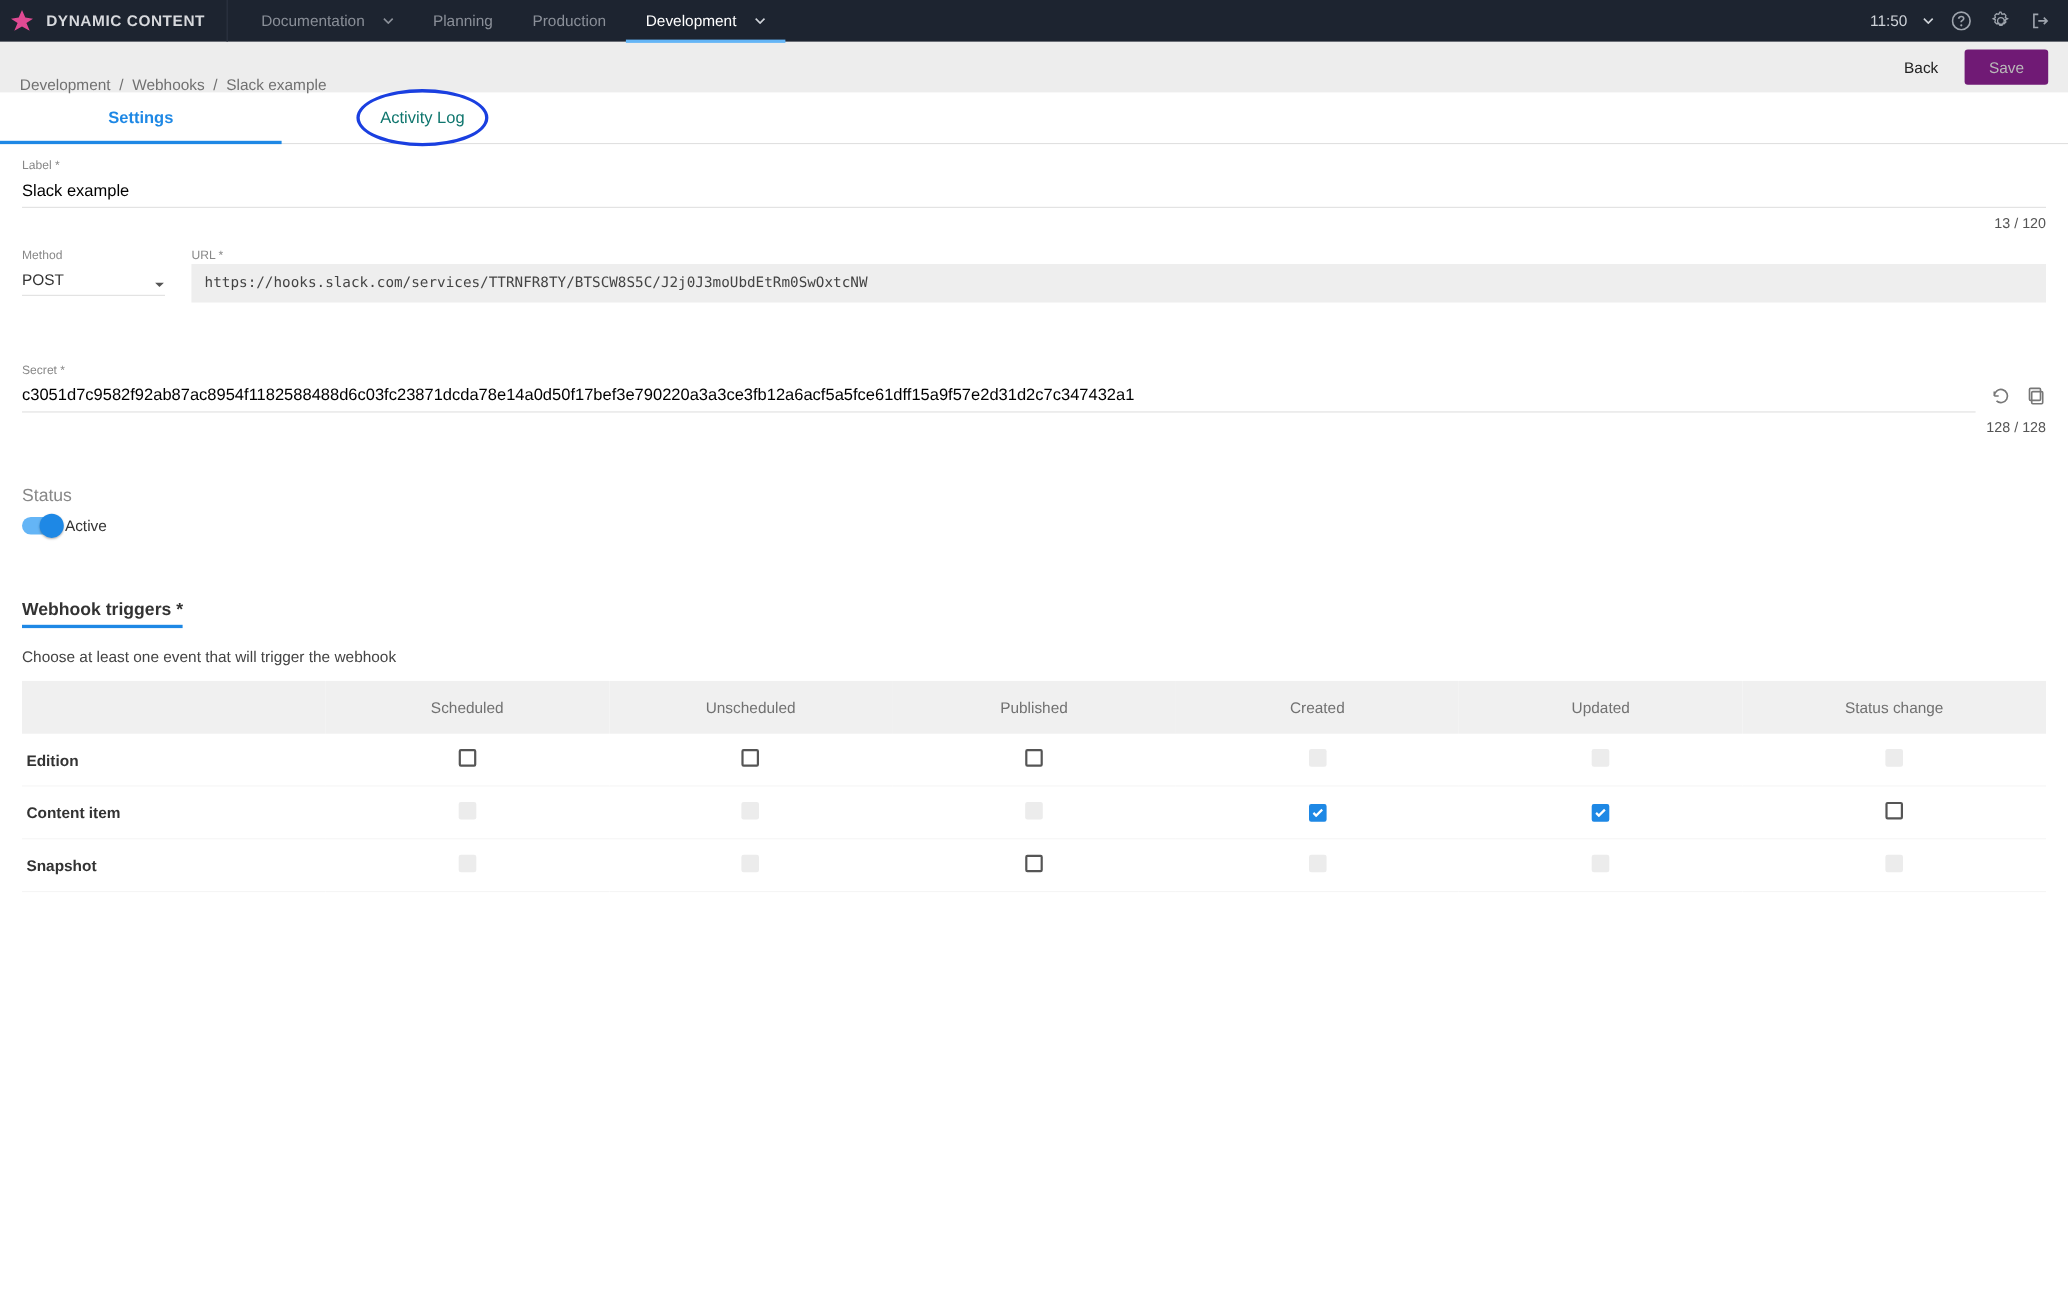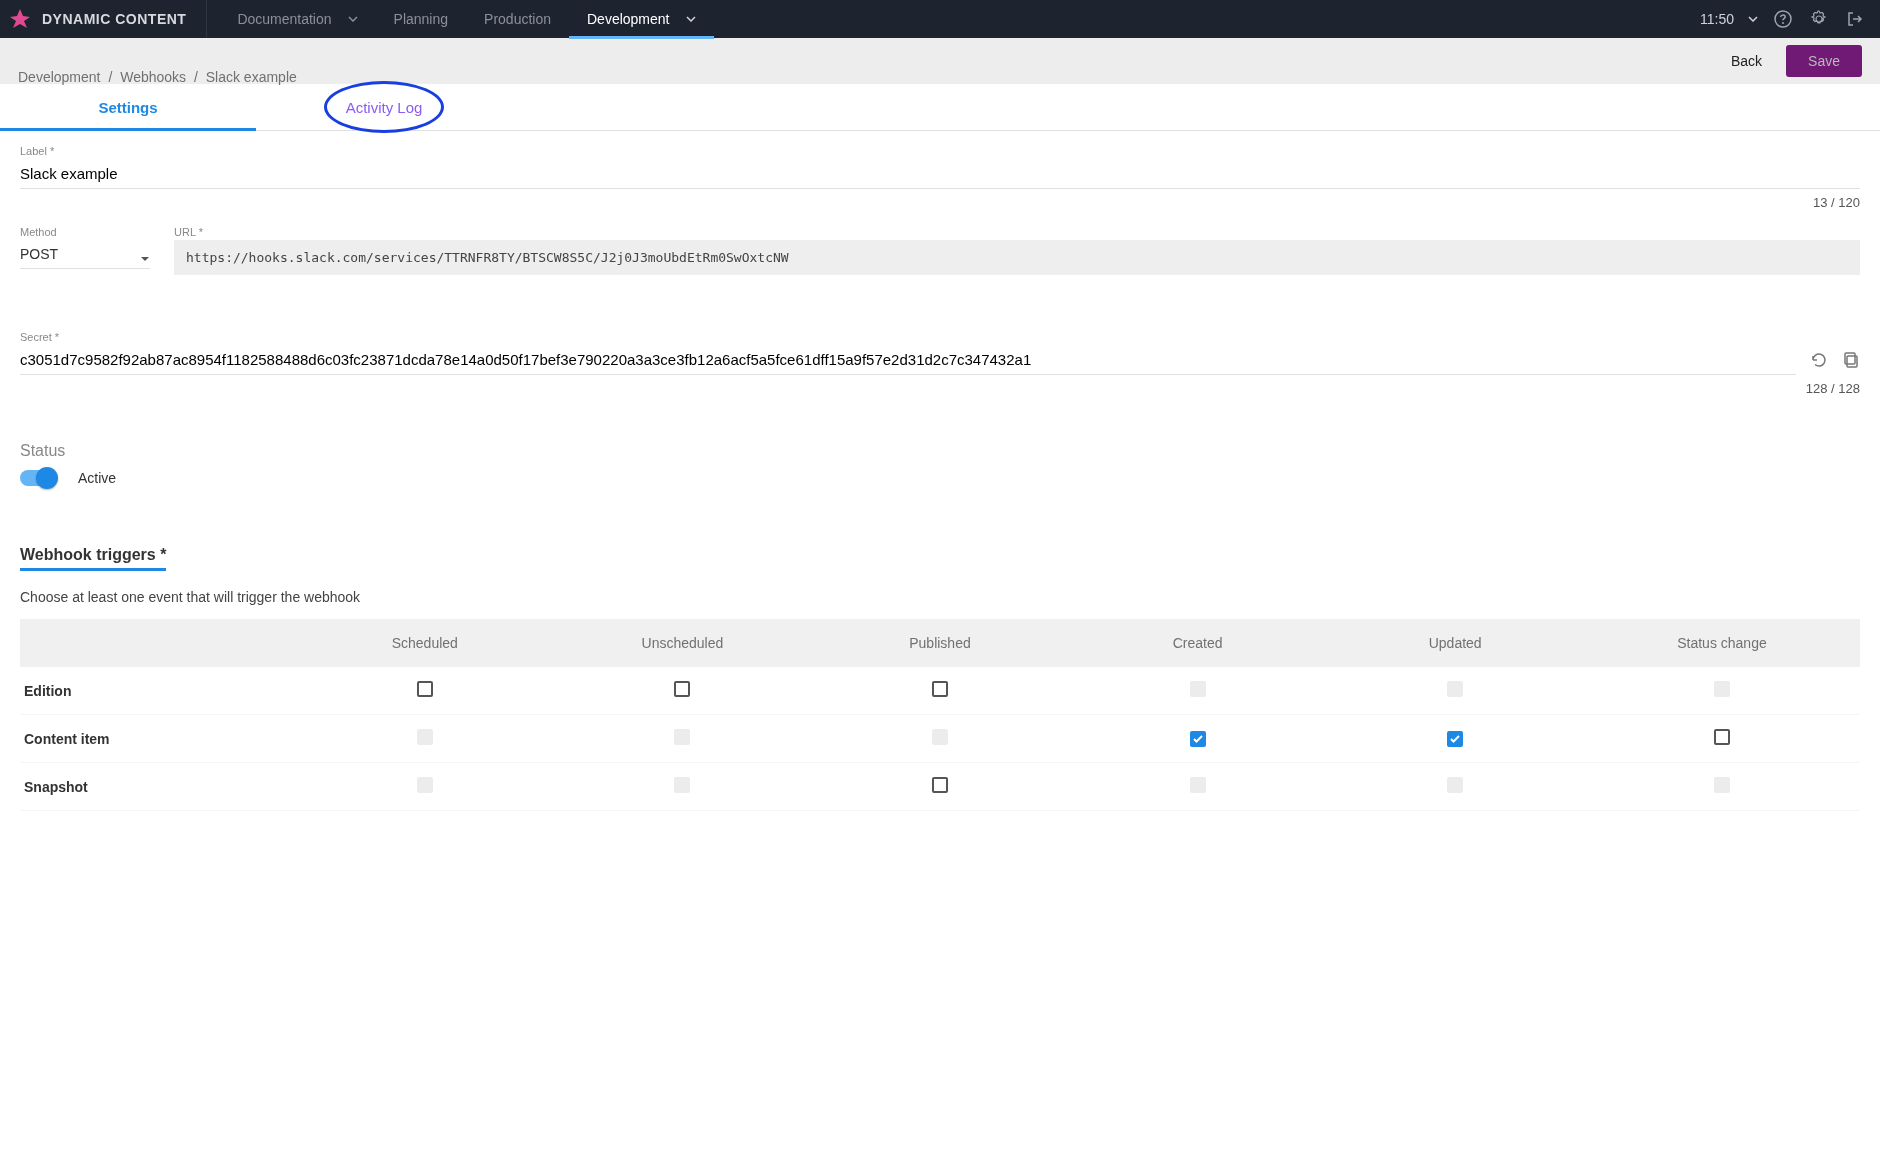--- a/index.html
+++ b/index.html
@@ -32,39 +32,39 @@
   .icon-btn{cursor:pointer;display:flex;}
   .subbar{background:var(--grey-bg);height:46px;display:flex;align-items:center;justify-content:space-between;padding:0 18px;}
   .breadcrumb{font-size:14px;margin-top:32px;}
   .breadcrumb a{color:var(--muted);text-decoration:none;}
   .breadcrumb .sep{color:var(--muted);margin:0 4px;}
   .breadcrumb .current{color:var(--muted);}
   .subbar-right{display:flex;align-items:center;gap:24px;}
   .back-btn{color:#222;cursor:pointer;}
   .save-btn{background:#701a75;color:#b9b9b9;padding:8px 22px;border-radius:3px;cursor:not-allowed;}
   .tabs{display:flex;border-bottom:1px solid var(--border);}
-  .tab{width:256px;height:46px;display:flex;align-items:center;justify-content:center;font-size:15px;color:#8b5cf6;cursor:pointer;position:relative;}
+  .tab{width:256px;height:46px;display:flex;align-items:center;justify-content:center;font-size:15px;color:#0f766e;cursor:pointer;position:relative;}
   .tab.active{color:var(--accent);font-weight:700;}
   .tab.active::after{content:"";position:absolute;left:0;right:0;bottom:-1px;height:3px;background:var(--accent);}
   .highlight-oval{position:absolute;border:3px solid #1a3fe0;border-radius:50%;width:120px;height:52px;left:50%;top:50%;transform:translate(-50%,-50%);pointer-events:none;}
   .content{padding:14px 20px 40px;}
   .field-label{font-size:11px;color:#888;margin-bottom:2px;}
   .underline-input{width:100%;border:none;border-bottom:1px solid var(--border);font-size:15px;padding:6px 0;outline:none;background:transparent;display:block;}
   .count{font-size:13px;color:#555;text-align:right;margin-top:6px;}
   .row-method-url{display:flex;gap:24px;margin-top:16px;}
   .method-col{width:130px;}
   .url-col{flex:1;}
   .select-fake{display:flex;align-items:flex-end;justify-content:space-between;border-bottom:1px solid var(--border);padding:6px 0;cursor:pointer;gap:44px;}
   .url-input{width:100%;background:#eeeeee;border:none;padding:10px 12px;font-family:monospace;font-size:13px;color:#444;outline:none;display:block;}
   .secret-row{margin-top:56px;}
   .secret-line{display:flex;align-items:center;gap:14px;}
   .secret-input{flex:1;}
   .status-section{margin-top:46px;}
   .status-label{color:#888;font-size:16px;margin-bottom:10px;}
-  .status-row{display:flex;align-items:center;gap:24px;}
+  .status-row{display:flex;align-items:center;gap:5px;}
   .toggle{width:34px;height:16px;background:var(--accent-light);border-radius:10px;position:relative;cursor:pointer;}
   .toggle .knob{position:absolute;right:-4px;top:-3px;width:22px;height:22px;background:var(--accent);border-radius:50%;box-shadow:0 1px 2px rgba(0,0,0,.3);}
   .triggers-section{margin-top:60px;}
   .triggers-title{display:inline-block;font-weight:700;font-size:16px;border-bottom:3px solid var(--accent);padding-bottom:4px;}
   .triggers-help{margin-top:18px;color:#444;}
   .trigger-table{margin-top:14px;width:100%;border-collapse:collapse;}
   .trigger-table th{background:#f0f0f0;color:var(--muted);font-weight:400;padding:16px 4px;font-size:14px;}
   .trigger-table td{border-bottom:1px solid var(--grey-bar);padding:14px 4px;text-align:center;}
   .trigger-table td.first{text-align:left;font-weight:700;padding-left:4px;}
   .cb{display:inline-flex;width:16px;height:16px;border:2px solid #555;border-radius:2px;align-items:center;justify-content:center;cursor:pointer;}

